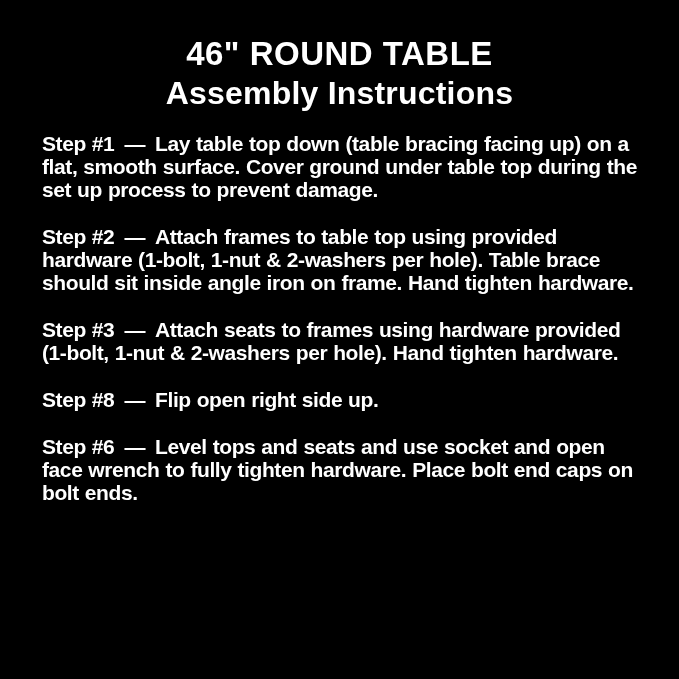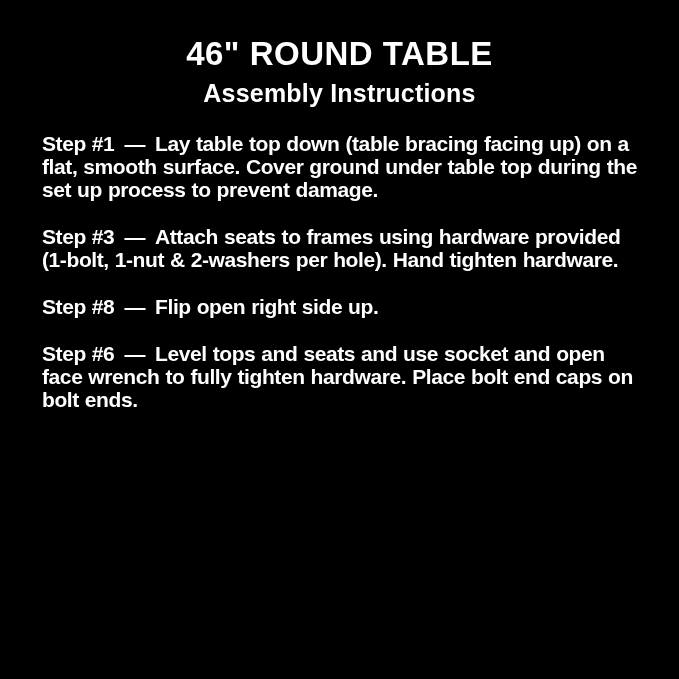--- a/index.html
+++ b/index.html
@@ -23,21 +23,21 @@
     padding-top: 36px;
   }
   h1.title {
     margin: 0;
     font-size: 33px;
     line-height: 36px;
     letter-spacing: 0.5px;
   }
   h2.subtitle {
     margin: 7px 0 0 0;
-    font-size: 25px;
+    font-size: 32px;
     line-height: 28px;
     letter-spacing: 0.2px;
   }
   main.steps {
     padding: 25px 41px 0 42px;
   }
   p.step {
     margin: 0 0 24px 0;
     font-size: 21px;
     line-height: 23px;
@@ -54,20 +54,21 @@
 
 <div class="page">
   <header class="sheet-header">
     <h1 class="title">46" ROUND TABLE</h1>
     <h2 class="subtitle">Assembly Instructions</h2>
   </header>
 
   <main class="steps">
     <p class="step"><span class="step-label">Step #1</span><span class="step-sep">—</span><span class="step-text">Lay table top down (table bracing facing up) on a flat, smooth surface. Cover ground under table top during the set up process to prevent damage.</span></p>
 
+    <p class="step"><span class="step-label">Step #2</span><span class="step-sep">—</span><span class="step-text">Attach frames to table top using provided hardware (1-bolt, 1-nut &amp; 2-washers per hole). Table brace should sit inside angle iron on frame. Hand tighten hardware.</span></p>
 
     <p class="step"><span class="step-label">Step #3</span><span class="step-sep">—</span><span class="step-text">Attach seats to frames using hardware provided (1-bolt, 1-nut &amp; 2-washers per hole). Hand tighten hardware.</span></p>
 
 
     <p class="step"><span class="step-label">Step #8</span><span class="step-sep">—</span><span class="step-text">Flip open right side up.</span></p>
 
     <p class="step"><span class="step-label">Step #6</span><span class="step-sep">—</span><span class="step-text">Level tops and seats and use socket and open face wrench to fully tighten hardware. Place bolt end caps on bolt ends.</span></p>
   </main>
 </div>
 

